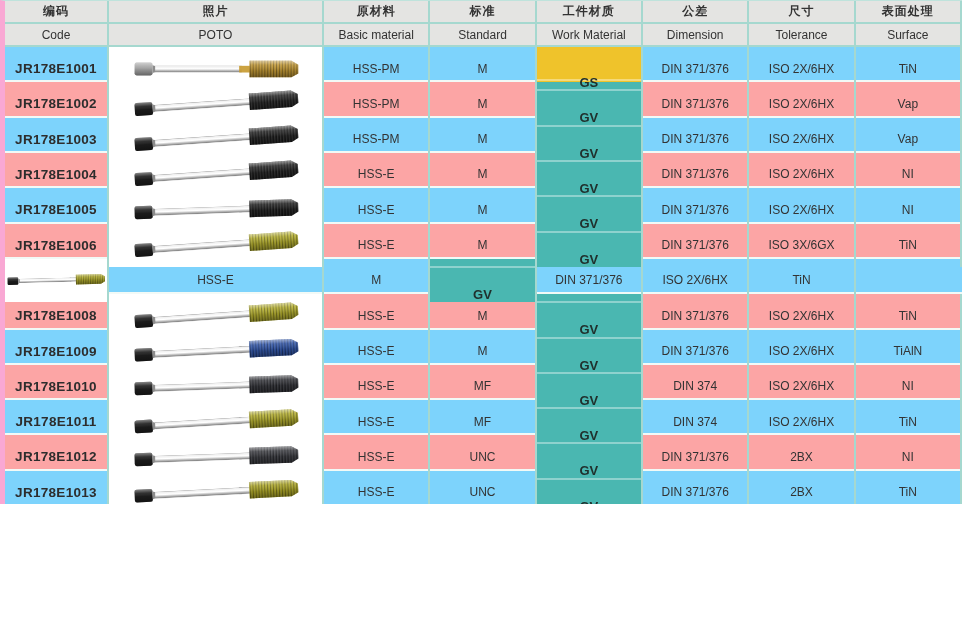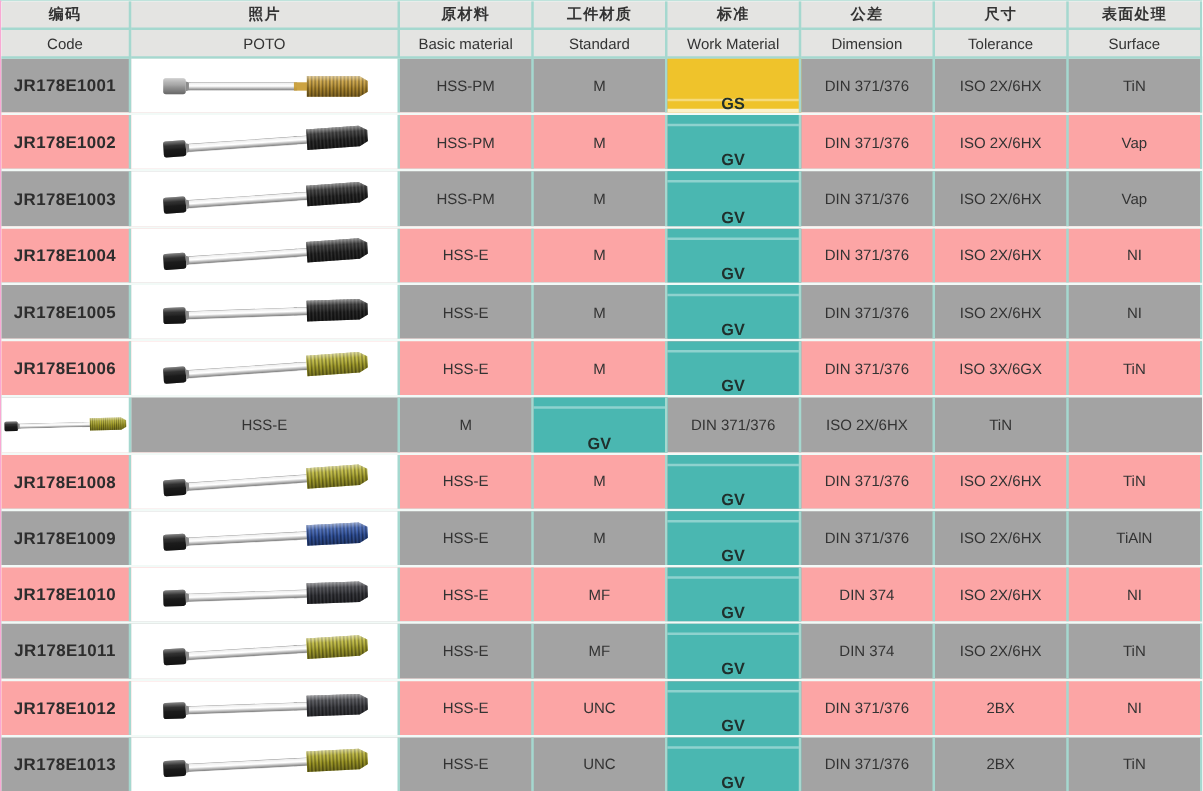--- a/index.html
+++ b/index.html
@@ -1,36 +1,36 @@
 <!DOCTYPE html>
 <html><head>
 <meta charset="utf-8">
 <style>
   html,body { margin:0; padding:0; }
   body {
     width:962px; height:633px; overflow:hidden; background:#ffffff;
     font-family:"Liberation Sans", sans-serif;
   }
   .catalog {
-    width:962px; height:633px; display:flex; flex-direction:column;
-    box-sizing:border-box; border-left:1px solid #f9a8d4; border-top:1px solid #bfe3dc;
+    width:962px; height:504px; display:flex; flex-direction:column;
+    box-sizing:border-box; border-left:5px solid #f9a8d4; border-top:1px solid #bfe3dc;
     overflow:hidden;
   }
   .grid-row {
     display:grid;
     grid-template-columns:104px 215px repeat(6,1fr);
     min-width:0;
   }
   .header-row { height:23px; flex:0 0 auto; background:#e4e4e2; }
   .header-row .cell { border-bottom:2px solid #a5d8cf; }
   .h-zh { font-weight:bold; font-size:13px; color:#2f2f2f; letter-spacing:1px; }
   .h-en { font-size:12px; color:#3a3a3a; }
   .data-row { flex:1 1 0; min-height:0; }
   .data-row + .data-row { border-top:2px solid #f2faf7; }
-  .row-light { background:#a3a3a3; }
+  .row-light { background:#7dd3fc; }
   .row-dark  { background:#fca5a5; }
   .cell {
     display:flex; align-items:center; justify-content:center;
     border-right:2px solid #a5d8cf; box-sizing:border-box; min-width:0;
     font-size:12px; color:#333333; text-align:center; position:relative;
   }
   .cell-code { font-weight:bold; font-size:13.5px; color:#2d2d2d; letter-spacing:.3px; }
   .cell-photo { background:#ffffff; overflow:hidden; }
   .cell-photo svg.tap { width:172px; height:36px; display:block; }
   .cell-wm { padding:0; }
@@ -77,22 +77,22 @@
       <rect x="1.5" y="0" width="0.6" height="42" fill="rgba(255,255,255,0.22)"></rect>
     </pattern>
   </defs>
 </svg>
 
 <div class="catalog">
   <div class="grid-row header-row" id="hrow-zh">
       <div class="cell h-zh">编码</div>
       <div class="cell h-zh">照片</div>
       <div class="cell h-zh">原材料</div>
+      <div class="cell h-zh">标准</div>
       <div class="cell h-zh">工件材质</div>
-      <div class="cell h-zh">标准</div>
       <div class="cell h-zh">公差</div>
       <div class="cell h-zh">尺寸</div>
       <div class="cell h-zh">表面处理</div>
     </div>
   <div class="grid-row header-row" id="hrow-en">
       <div class="cell h-en">Code</div>
       <div class="cell h-en">POTO</div>
       <div class="cell h-en">Basic material</div>
       <div class="cell h-en">Standard</div>
       <div class="cell h-en">Work Material</div>

